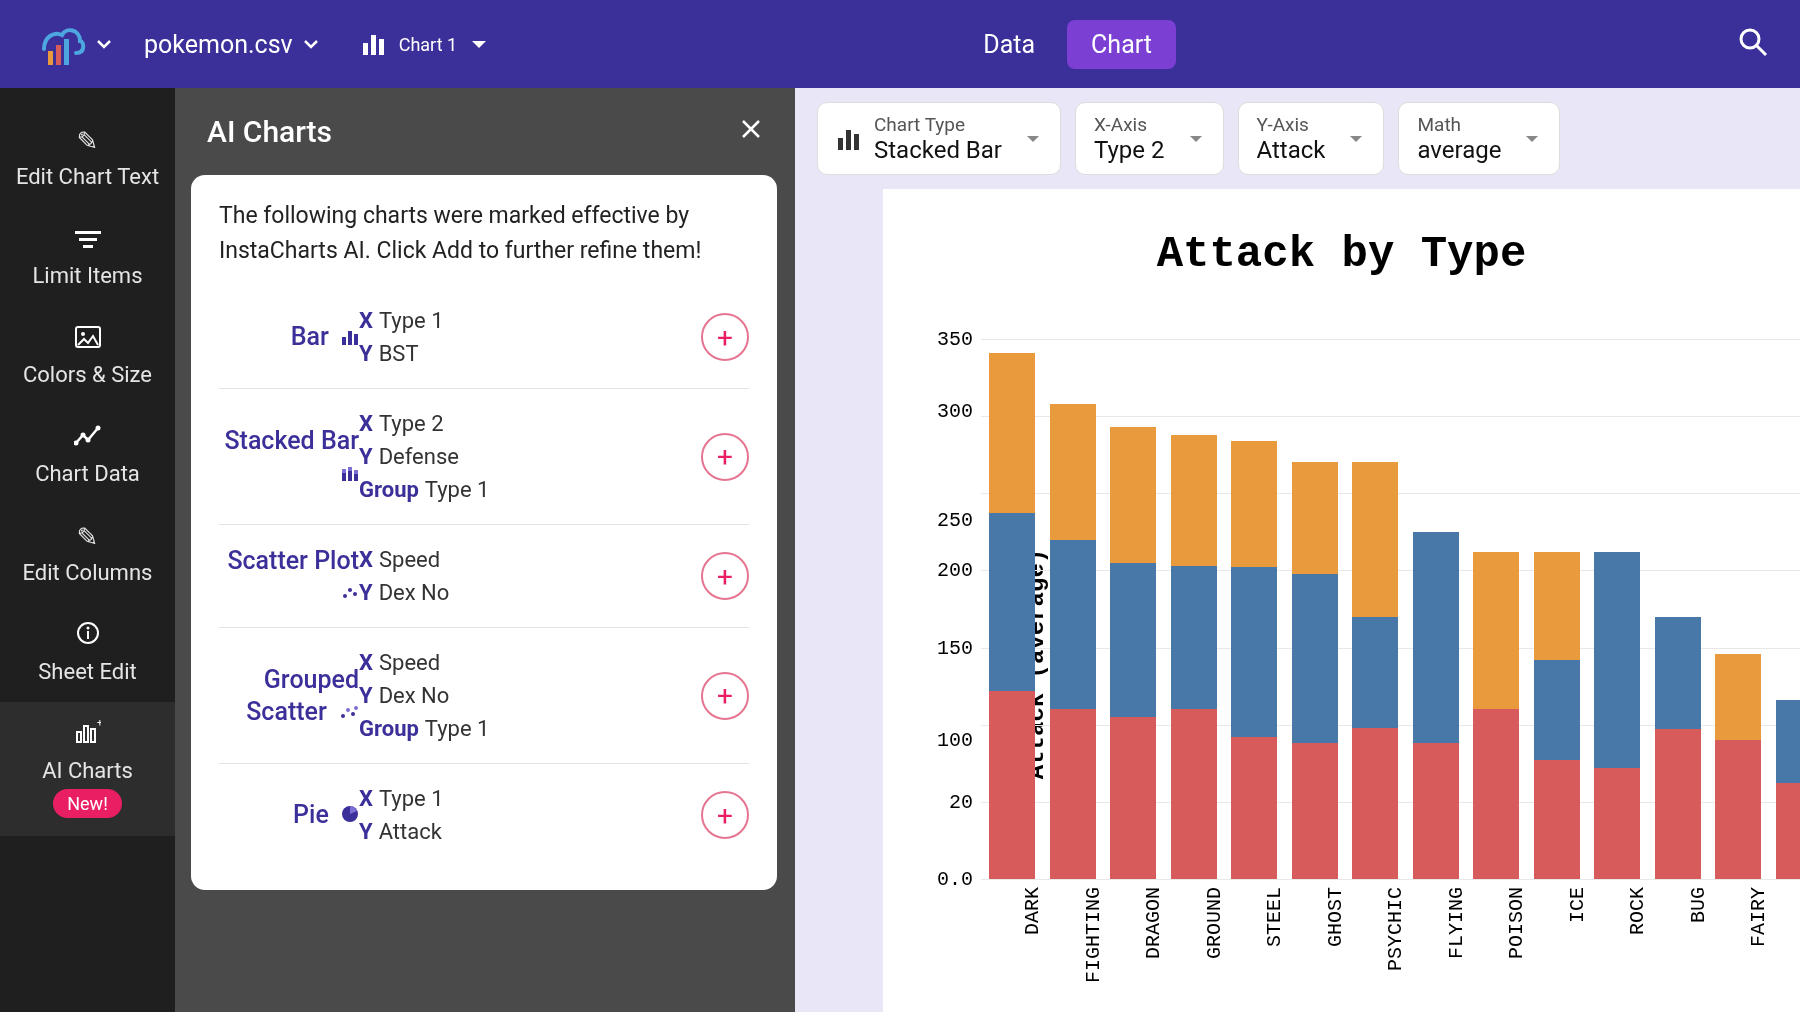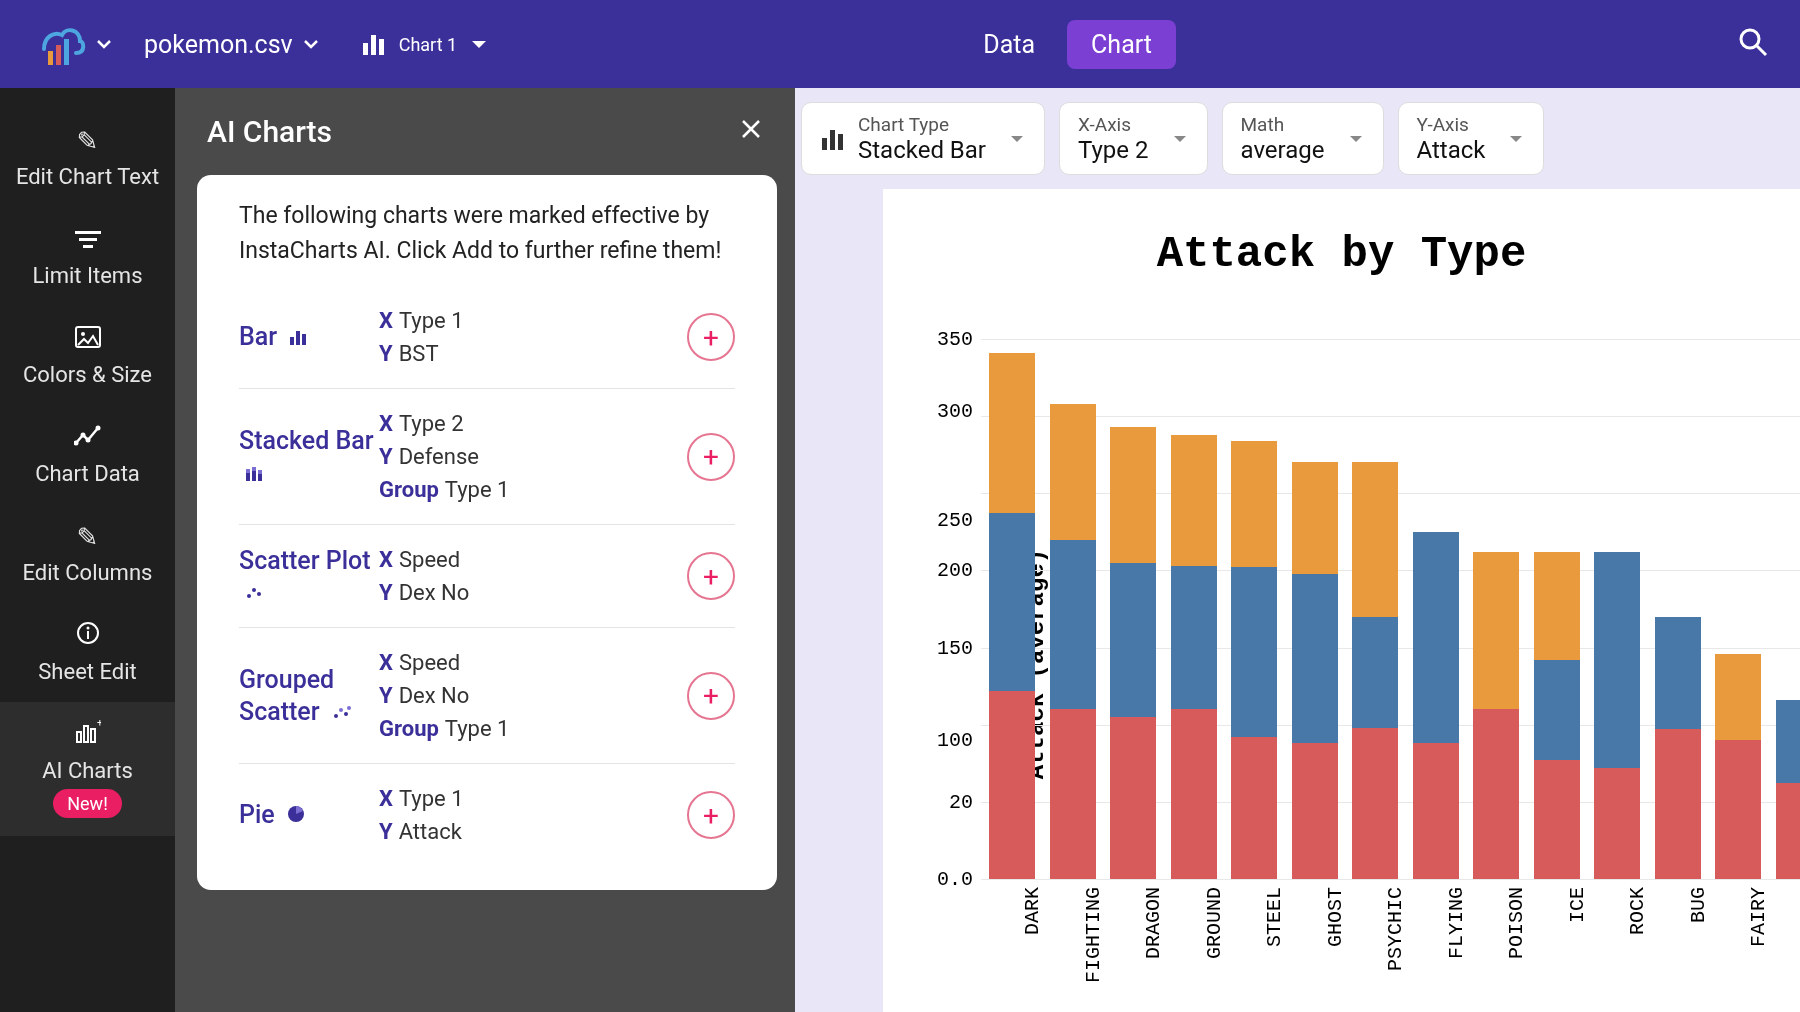--- a/index.html
+++ b/index.html
@@ -92,42 +92,43 @@
   align-items: center;
   justify-content: space-between;
   padding: 26px 32px 26px 32px;
   color: white;
 }
 .panel-title { font-size: 30px; font-weight: 500; }
 .close-btn { cursor: pointer; font-size: 28px; color: #ddd; }
 .panel-body {
   background: white;
   border-radius: 14px;
-  margin: 0 18px 18px 22px;
-  padding: 24px 42px;
+  margin: 0 18px 18px 16px;
+  padding: 24px 28px;
 }
 .intro {
   font-size: 23px;
   color: #222;
   line-height: 1.5;
   margin-bottom: 18px;
 }
 .sugg {
   display: flex;
   align-items: center;
   padding: 18px 0;
   border-top: 1px solid #e3e3e3;
 }
 .sugg:first-of-type { border-top: none; }
 .sugg-name {
   width: 140px;
   color: #3b2f99;
   font-size: 25px;
   font-weight: 500;
   line-height: 1.25;
+  text-align: right;
 }
 .sugg-name .mini-icon { color: #3b2f99; font-size: 18px; margin-left: 6px; }
 .sugg-meta { flex: 1; font-size: 22px; color: #333; line-height: 1.5; }
 .sugg-meta .k { color: #3b2f99; font-weight: 700; margin-right: 6px; }
 .add-btn {
   width: 48px; height: 48px;
   border: 2px solid #e57590;
   border-radius: 50%;
   display: flex; align-items: center; justify-content: center;
   color: #e91e63;
@@ -137,21 +138,21 @@
 
 .canvas-area {
   flex: 1;
   background: #e8e6f7;
   padding: 14px 0 0 0;
   overflow: hidden;
 }
 .controls {
   display: flex;
   gap: 14px;
-  padding: 0 0 14px 6px;
+  padding: 0 0 14px 22px;
 }
 .ctrl {
   background: white;
   border-radius: 10px;
   border: 1px solid #ddd;
   padding: 10px 18px;
   display: flex;
   align-items: center;
   cursor: pointer;
 }
@@ -432,31 +433,31 @@
         <div class="lbls">
             <span class="top">X-Axis</span>
             <span class="bot">Type 2</span>
           </div>
         <svg class="chev" width="18" height="18" viewBox="0 0 18 18">
             <path d="M3 6l6 6 6-6z" fill="#888"></path>
           </svg>
       </div>
       <div class="ctrl">
         <div class="lbls">
-            <span class="top">Math</span>
-            <span class="bot">average</span>
+            <span class="top">Y-Axis</span>
+            <span class="bot">Attack</span>
           </div>
         <svg class="chev" width="18" height="18" viewBox="0 0 18 18">
             <path d="M3 6l6 6 6-6z" fill="#888"></path>
           </svg>
       </div>
       <div class="ctrl">
         <div class="lbls">
-            <span class="top">Y-Axis</span>
-            <span class="bot">Attack</span>
+            <span class="top">Math</span>
+            <span class="bot">average</span>
           </div>
         <svg class="chev" width="18" height="18" viewBox="0 0 18 18">
             <path d="M3 6l6 6 6-6z" fill="#888"></path>
           </svg>
       </div>
     </div>
 
     <div class="chart-surface">
       <div class="chart-title">Attack by Type</div>
       <div class="plot" id="plot">

